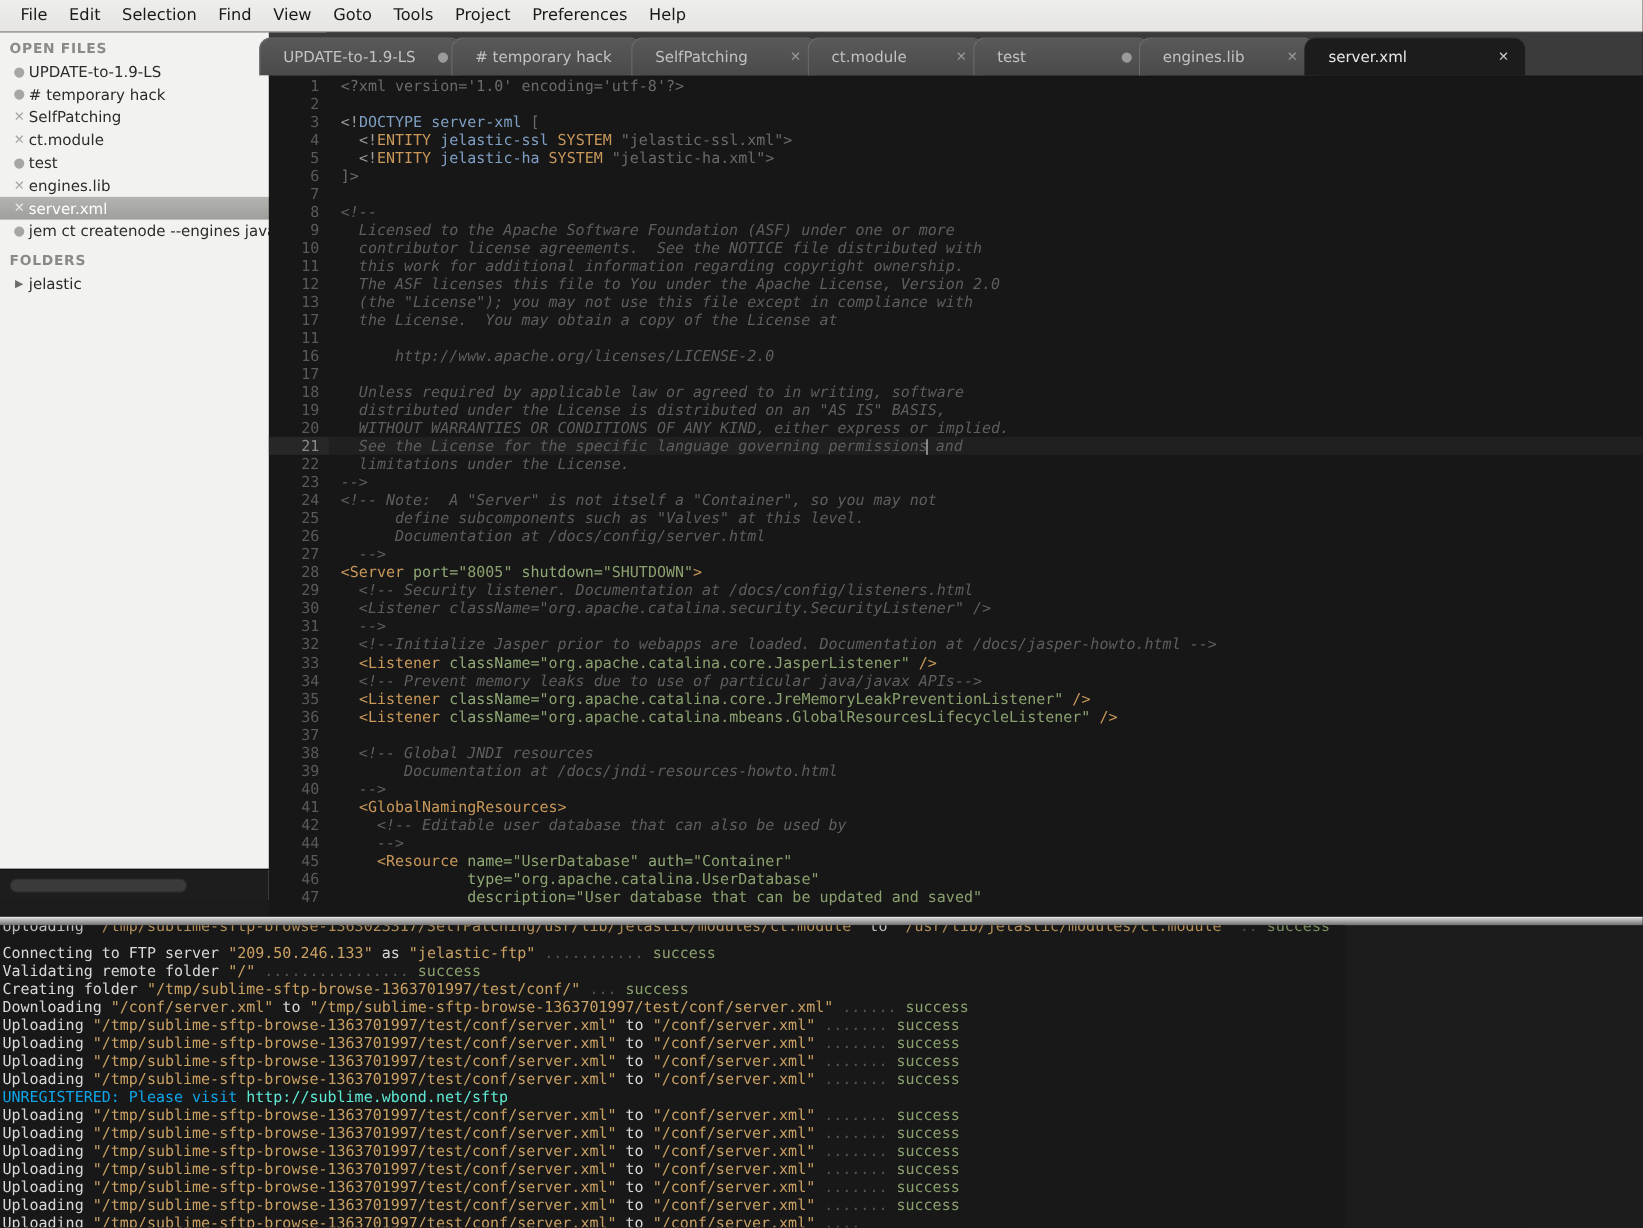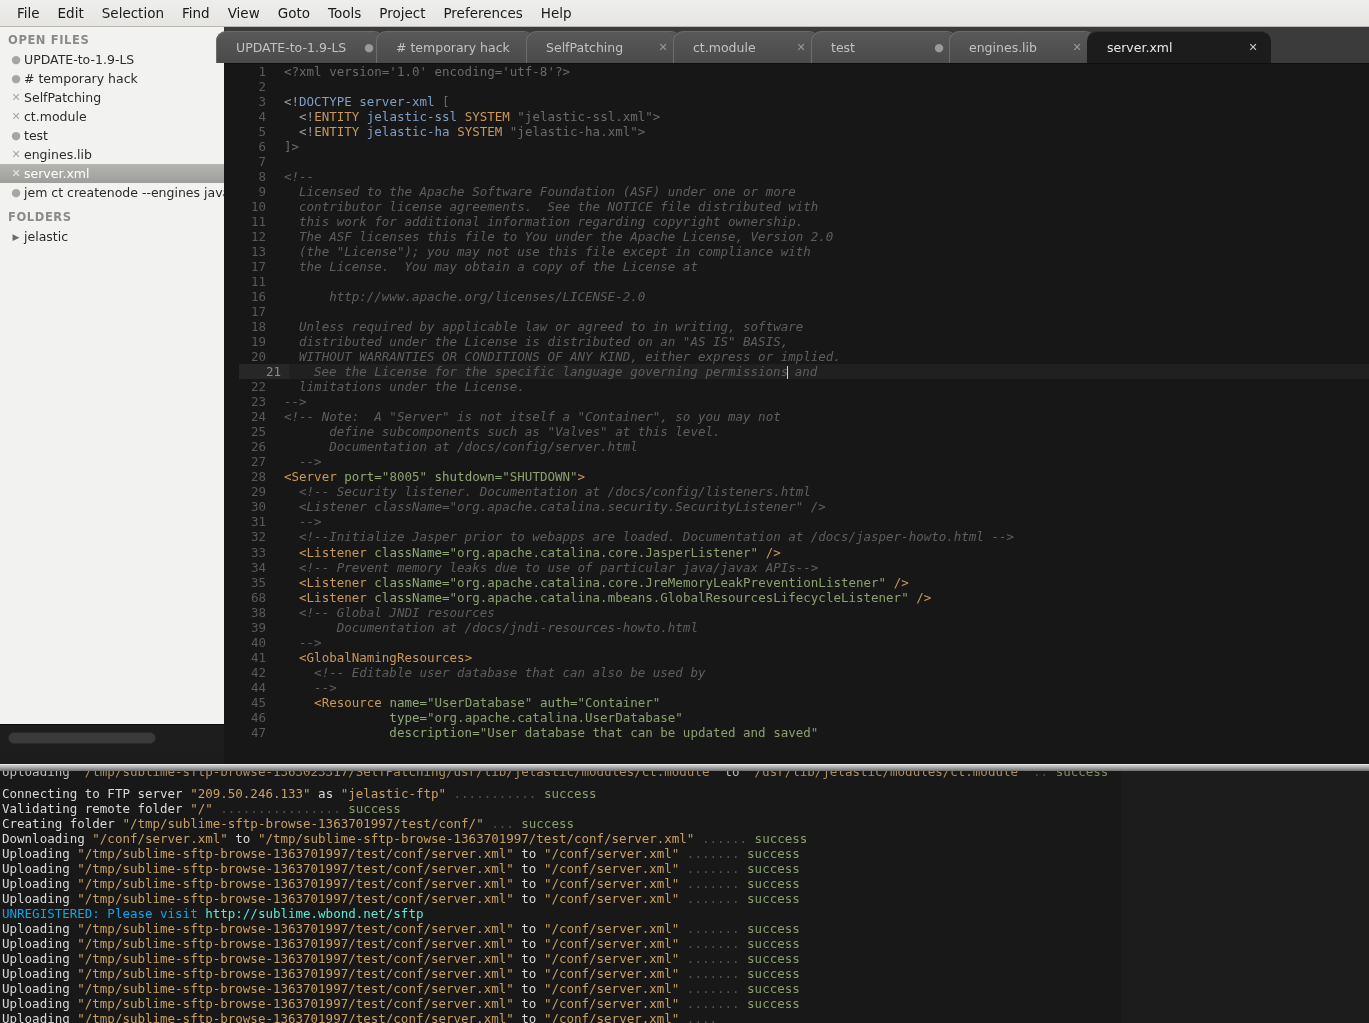--- a/index.html
+++ b/index.html
@@ -78,21 +78,21 @@
   .tab-mark { font-size:11px; color:#9a9a9a; width:12px; text-align:center; }
   .tab.active .tab-mark { color:#c9c9c9; }
 
   
   .editor {
     position:absolute; top:64px; left:224px; width:1145px; height:704px;
     background:#171717; overflow:hidden;
     font-family:"DejaVu Sans Mono", monospace; font-size:12.5px;
   }
   .codeline { position:relative; height:15.02px; line-height:15.02px; white-space:pre; }
-  .codeline.cur { background:#202020;margin-left:15px; }
+  .codeline.cur { background:#202020; }
   .codeline.cur .gutter { background:#272727; color:#8a8a8a; }
   .gutter {
     display:inline-block; width:50px; text-align:right;
     padding-right:8px; color:#5a5a5a; font-size:12.5px;
     border-right:0; vertical-align:top;
   }
   .code { display:inline-block; padding-left:10px; vertical-align:top; }
   
   .c-com   { color:#5e5e5e; font-style:italic; }
   .c-tag   { color:#c9985a; }
@@ -253,21 +253,22 @@
       <div class="codeline"><span class="gutter">26</span><span class="code"><span class="c-com">      Documentation at /docs/config/server.html</span></span></div>
       <div class="codeline"><span class="gutter">27</span><span class="code"><span class="c-com">  --&gt;</span></span></div>
       <div class="codeline"><span class="gutter">28</span><span class="code"><span class="c-tag">&lt;Server</span> <span class="c-attr">port=</span><span class="c-str2">"8005"</span> <span class="c-attr">shutdown=</span><span class="c-str2">"SHUTDOWN"</span><span class="c-tag">&gt;</span></span></div>
       <div class="codeline"><span class="gutter">29</span><span class="code"><span class="c-com">  &lt;!-- Security listener. Documentation at /docs/config/listeners.html</span></span></div>
       <div class="codeline"><span class="gutter">30</span><span class="code"><span class="c-com">  &lt;Listener className="org.apache.catalina.security.SecurityListener" /&gt;</span></span></div>
       <div class="codeline"><span class="gutter">31</span><span class="code"><span class="c-com">  --&gt;</span></span></div>
       <div class="codeline"><span class="gutter">32</span><span class="code"><span class="c-com">  &lt;!--Initialize Jasper prior to webapps are loaded. Documentation at /docs/jasper-howto.html --&gt;</span></span></div>
       <div class="codeline"><span class="gutter">33</span><span class="code">  <span class="c-tag">&lt;Listener</span> <span class="c-attr">className=</span><span class="c-str2">"org.apache.catalina.core.JasperListener"</span> <span class="c-tag">/&gt;</span></span></div>
       <div class="codeline"><span class="gutter">34</span><span class="code"><span class="c-com">  &lt;!-- Prevent memory leaks due to use of particular java/javax APIs--&gt;</span></span></div>
       <div class="codeline"><span class="gutter">35</span><span class="code">  <span class="c-tag">&lt;Listener</span> <span class="c-attr">className=</span><span class="c-str2">"org.apache.catalina.core.JreMemoryLeakPreventionListener"</span> <span class="c-tag">/&gt;</span></span></div>
-      <div class="codeline"><span class="gutter">68</span><span class="code">  <span class="c-tag">&lt;Listener</span> <span class="c-attr">className=</span><span class="c-str2">"org.apache.catalina.mbeans.GlobalResourcesLifecycleListener"</span> <span class="c-tag">/&gt;</span></span></div>
+      <div class="codeline"><span class="gutter">36</span><span class="code">  <span class="c-tag">&lt;Listener</span> <span class="c-attr">className=</span><span class="c-str2">"org.apache.catalina.mbeans.GlobalResourcesLifecycleListener"</span> <span class="c-tag">/&gt;</span></span></div>
+      <div class="codeline"><span class="gutter">37</span><span class="code"></span></div>
       <div class="codeline"><span class="gutter">38</span><span class="code"><span class="c-com">  &lt;!-- Global JNDI resources</span></span></div>
       <div class="codeline"><span class="gutter">39</span><span class="code"><span class="c-com">       Documentation at /docs/jndi-resources-howto.html</span></span></div>
       <div class="codeline"><span class="gutter">40</span><span class="code"><span class="c-com">  --&gt;</span></span></div>
       <div class="codeline"><span class="gutter">41</span><span class="code">  <span class="c-tag">&lt;GlobalNamingResources&gt;</span></span></div>
       <div class="codeline"><span class="gutter">42</span><span class="code"><span class="c-com">    &lt;!-- Editable user database that can also be used by</span></span></div>
       <div class="codeline"><span class="gutter">44</span><span class="code"><span class="c-com">    --&gt;</span></span></div>
       <div class="codeline"><span class="gutter">45</span><span class="code">    <span class="c-tag">&lt;Resource</span> <span class="c-attr">name=</span><span class="c-str2">"UserDatabase"</span> <span class="c-attr">auth=</span><span class="c-str2">"Container"</span></span></div>
       <div class="codeline"><span class="gutter">46</span><span class="code">              <span class="c-attr">type=</span><span class="c-str2">"org.apache.catalina.UserDatabase"</span></span></div>
       <div class="codeline"><span class="gutter">47</span><span class="code">              <span class="c-attr">description=</span><span class="c-str2">"User database that can be updated and saved"</span></span></div>
     </div>

